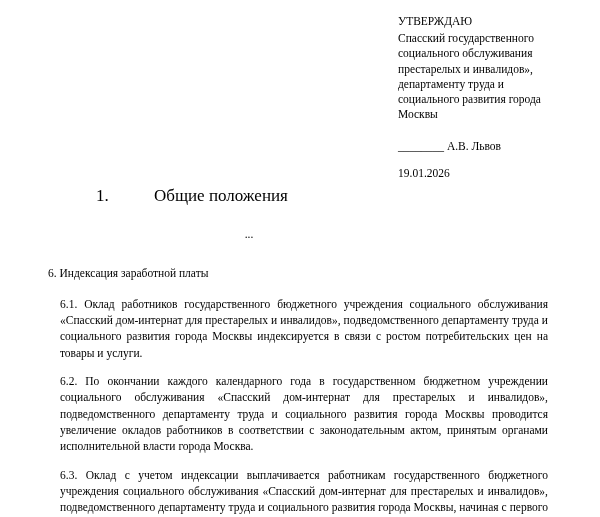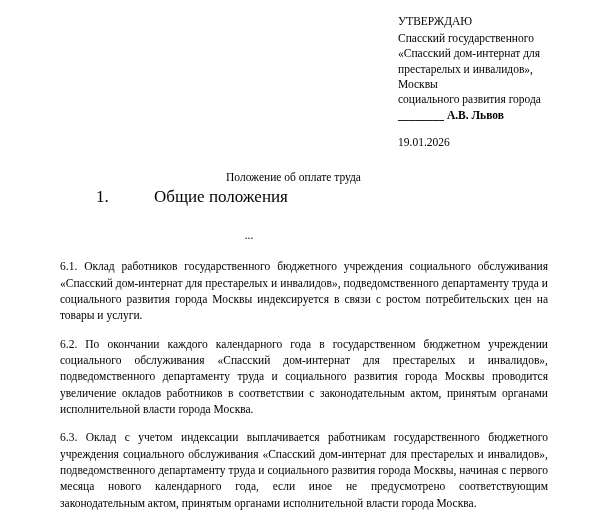--- a/index.html
+++ b/index.html
@@ -25,22 +25,21 @@
     margin-left: 372px;
     width: 188px;
     font-size: 11.5px;
     line-height: 1.32;
     text-align: left;
   }
   .approval-title {
     margin-bottom: 2px;
   }
   .approval-signature {
-    margin-top: 1px;
-    font-weight: bold;
+    margin-top: 17px;
   }
   .approval-date {
     margin-top: 12px;
   }
   .doc-title {
     margin-top: 21px;
     margin-left: 200px;
     font-size: 11.5px;
   }
   .section-one {
@@ -76,36 +75,37 @@
   }
 </style>
 </head>
 <body>
 
 <div class="page">
 
   <div class="approval-block">
     <div class="approval-title">УТВЕРЖДАЮ</div>
     <div>Спасский государственного</div>
-    <div>«Спасский дом-интернат для</div>
+    <div>социального обслуживания</div>
     <div>престарелых и инвалидов»,</div>
+    <div>департаменту труда и</div>
+    <div>социального развития города</div>
     <div>Москвы</div>
-    <div>социального развития города</div>
     <div class="approval-signature">________ А.В. Львов</div>
     <div class="approval-date">19.01.2026</div>
   </div>
 
-  <div class="doc-title">Положение об оплате труда</div>
 
   <div class="section-one">
     <span class="num">1.</span><span>Общие положения</span>
   </div>
 
   <div class="ellipsis">...</div>
 
+  <div class="section-six-title">6. Индексация заработной платы</div>
 
   <div class="body-text">
     <p>6.1. Оклад работников государственного бюджетного учреждения социального обслуживания «Спасский дом-интернат для престарелых и инвалидов», подведомственного департаменту труда и социального развития города Москвы индексируется в связи с ростом потребительских цен на товары и услуги.</p>
     <p>6.2. По окончании каждого календарного года в государственном бюджетном учреждении социального обслуживания «Спасский дом-интернат для престарелых и инвалидов», подведомственного департаменту труда и социального развития города Москвы проводится увеличение окладов работников в соответствии с законодательным актом, принятым органами исполнительной власти города Москва.</p>
     <p>6.3. Оклад с учетом индексации выплачивается работникам государственного бюджетного учреждения социального обслуживания «Спасский дом-интернат для престарелых и инвалидов», подведомственного департаменту труда и социального развития города Москвы, начиная с первого месяца нового календарного года, если иное не предусмотрено соответствующим законодательным актом, принятым органами исполнительной власти города Москва.</p>
   </div>
 
 </div>
 
 </body></html>

